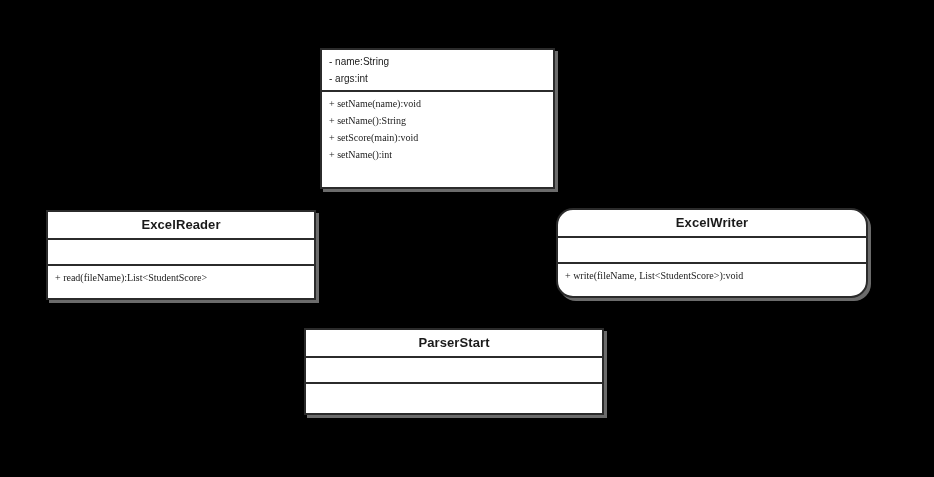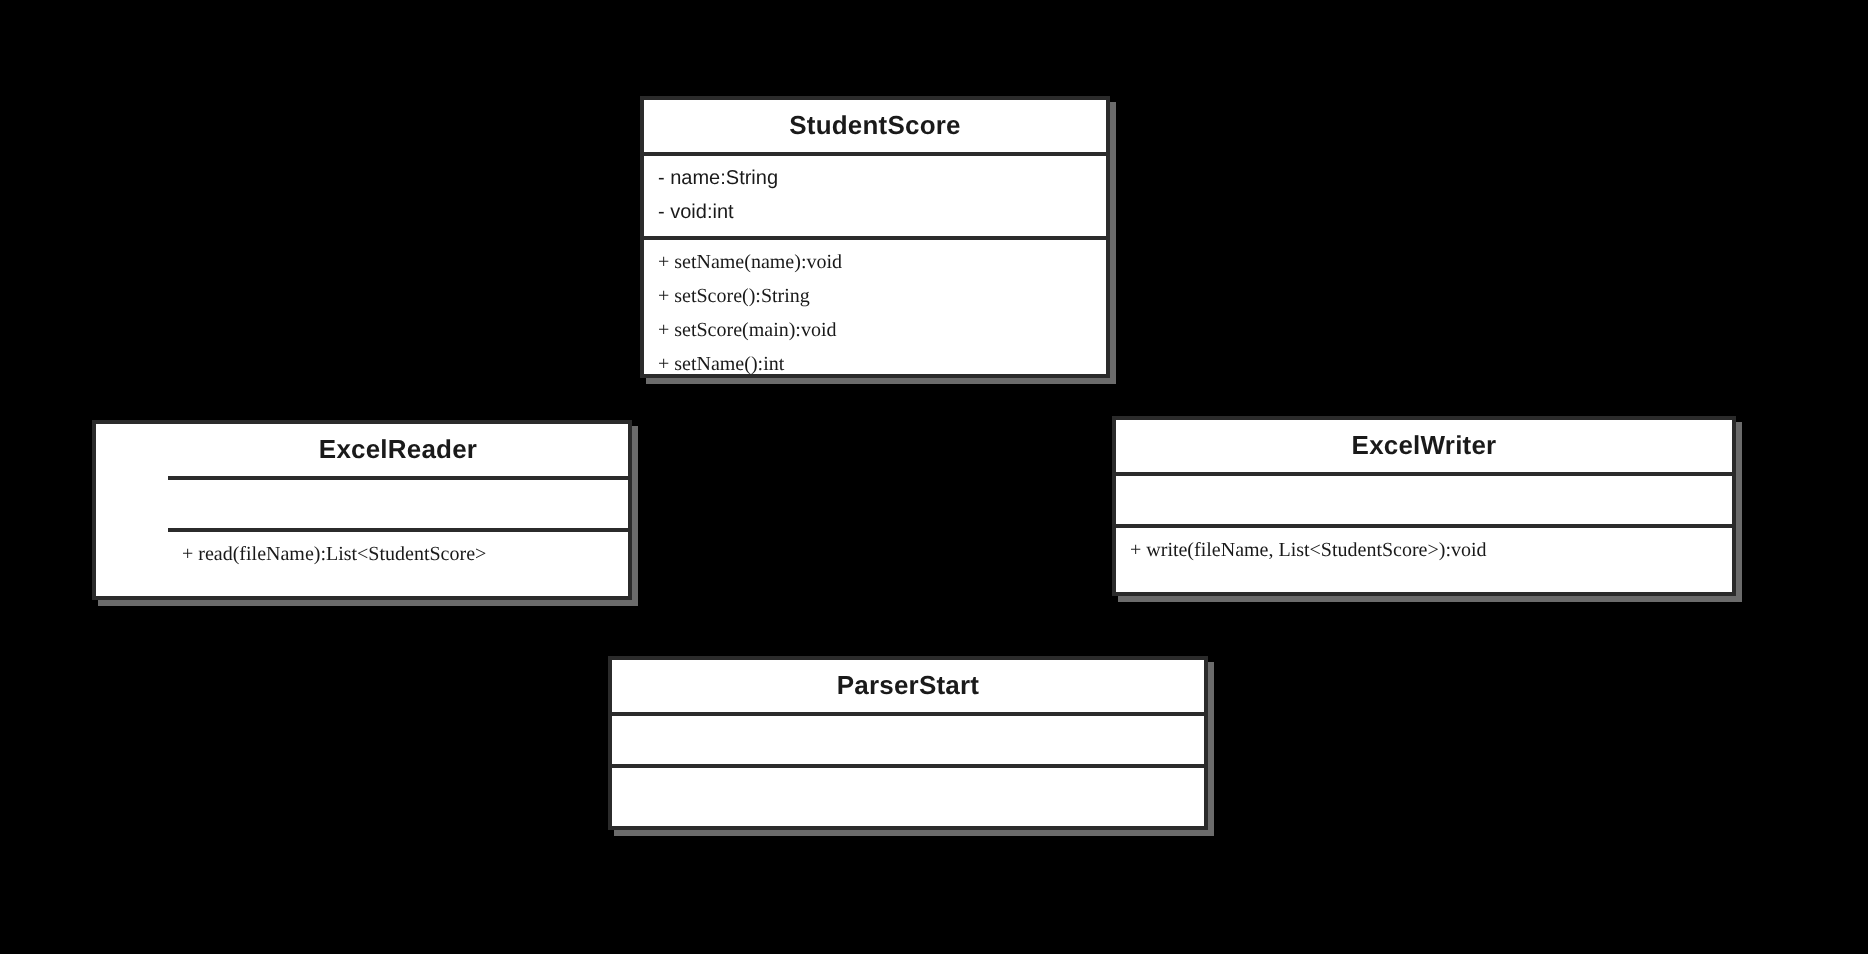--- a/index.html
+++ b/index.html
@@ -66,42 +66,41 @@
   .uml-operations.is-empty {
     min-height: 26px;
   }
 </style>
 </head>
 <body>
 
 <div id="canvas">
 
   <div class="uml-class" id="box-student-score" style="left:320px; top:48px; width:235px; height:141px;">
-    <div class="uml-title">StudentScore</div>
     <div class="uml-attributes" id="attrs-student-score">
         <div class="uml-member">- name:String</div>
-        <div class="uml-member">- void:int</div>
+        <div class="uml-member">- args:int</div>
       </div>
     <div class="uml-operations" id="ops-student-score">
         <div class="uml-member">+ setName(name):void</div>
-        <div class="uml-member">+ setScore():String</div>
+        <div class="uml-member">+ setName():String</div>
         <div class="uml-member">+ setScore(main):void</div>
         <div class="uml-member">+ setName():int</div>
       </div>
   </div>
 
-  <div class="uml-class" id="box-excel-reader" style="left:46px; top:210px; width:270px; height:90px;padding-left:36px;">
+  <div class="uml-class" id="box-excel-reader" style="left:46px; top:210px; width:270px; height:90px;">
     <div class="uml-title">ExcelReader</div>
     <div class="uml-attributes is-empty" id="attrs-excel-reader"></div>
     <div class="uml-operations" id="ops-excel-reader">
         <div class="uml-member">+ read(fileName):List&lt;StudentScore&gt;</div>
       </div>
   </div>
 
-  <div class="uml-class" id="box-excel-writer" style="left:556px; top:208px; width:312px; height:90px;">
+  <div class="uml-class" id="box-excel-writer" style="left:556px; top:208px; width:312px; height:90px;border-radius:17px;">
     <div class="uml-title">ExcelWriter</div>
     <div class="uml-attributes is-empty" id="attrs-excel-writer"></div>
     <div class="uml-operations" id="ops-excel-writer">
         <div class="uml-member">+ write(fileName, List&lt;StudentScore&gt;):void</div>
       </div>
   </div>
 
   <div class="uml-class" id="box-parser-start" style="left:304px; top:328px; width:300px; height:87px;">
     <div class="uml-title">ParserStart</div>
     <div class="uml-attributes is-empty" id="attrs-parser-start"></div>

